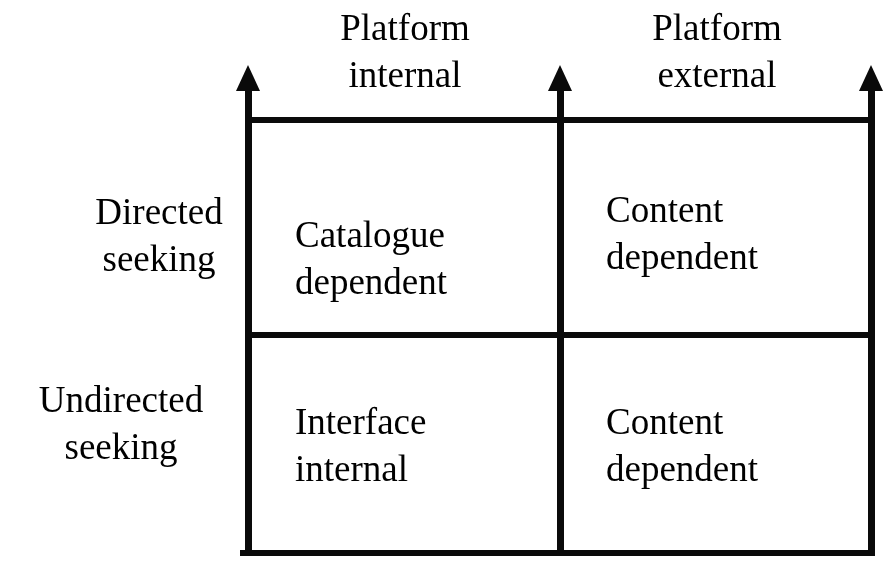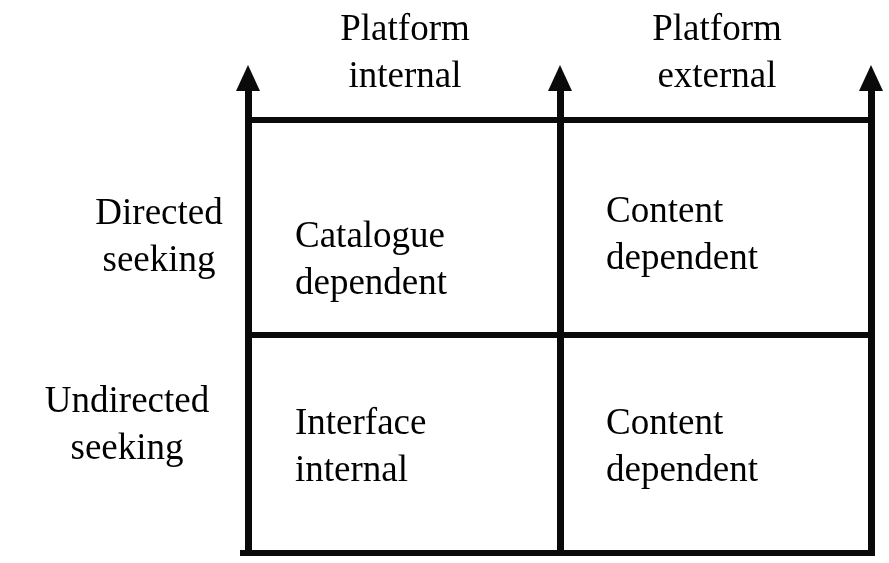--- a/index.html
+++ b/index.html
@@ -33,21 +33,21 @@
   
   .row-label {
     position: absolute;
     text-align: center;
     font-size: 37px;
     line-height: 47px;
     color: #000;
     white-space: pre-line;
   }
   #row-label-directed   { left: 0px; top: 188px; width: 222px; margin-left: 48px; }
-  #row-label-undirected { left: 16px; top: 376px; width: 222px; }
+  #row-label-undirected { left: 0px; top: 376px; width: 222px; padding-left: 10px; }
 
   
   .cell-text {
     position: absolute;
     text-align: left;
     font-size: 37px;
     line-height: 47px;
     color: #000;
     white-space: pre-line;
   }

